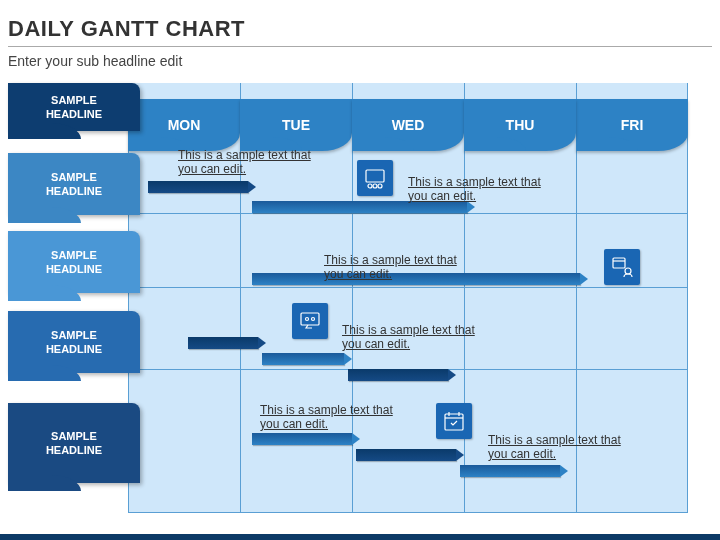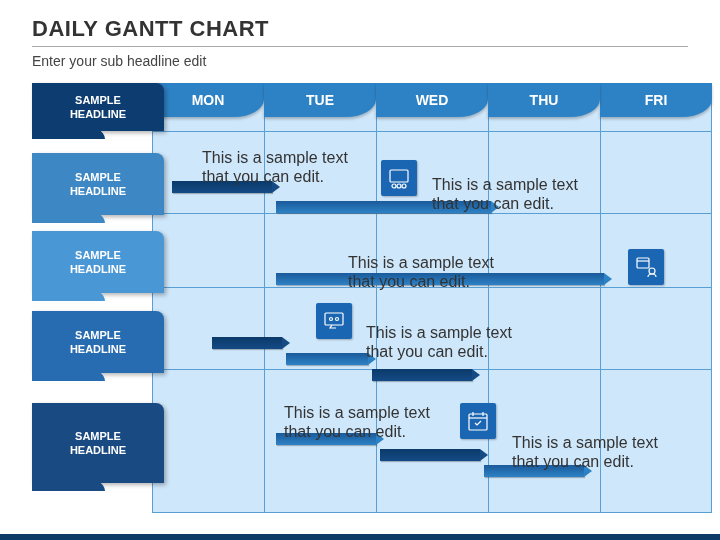--- a/index.html
+++ b/index.html
@@ -1,41 +1,41 @@
 <!DOCTYPE html>
 <html><head>
 <meta charset="utf-8">
 <style>
   * { box-sizing: border-box; margin: 0; padding: 0; }
   body { font-family: Arial, sans-serif; width: 720px; height: 540px; background: #fff; overflow: hidden; }
-  .page { padding: 16px 32px; }
+  .page { padding: 16px 8px; }
   .title { font-size: 22px; font-weight: bold; color: #333; letter-spacing: 0.5px; }
   .divider { border: none; border-top: 1px solid #aaa; margin: 4px 0 6px; }
   .subtitle { font-size: 14px; color: #444; margin-bottom: 14px; }
   .chart { position: relative; width: 680px; height: 430px; }
   .grid { position: absolute; left: 120px; top: 0; width: 560px; height: 430px; background: #cfe7fa; }
   .grid .vline { position: absolute; top: 0; bottom: 0; width: 1px; background: #5a9fd4; }
   .grid .hline { position: absolute; left: 0; right: 0; height: 1px; background: #5a9fd4; }
   
-  .col-head { position: absolute; top: 0; height: 34px; width: 112px; }
+  .col-head { position: absolute; top: 16px; height: 52px; width: 112px; }
   .col-head .fill { position:absolute; inset:0; background: #2d82c5; border-bottom-right-radius: 30px 18px; box-shadow: 0 2px 3px rgba(0,0,0,0.25); }
   .col-head .wave { position:absolute; left:0; bottom:0; width:55%; height:14px; background: #2d82c5; border-top-right-radius: 30px 14px; }
   .col-head span { position:relative; z-index:2; display:flex; align-items:center; justify-content:center; height:100%; color:#fff; font-weight:bold; font-size:14px; }
   
   .row-head { position: absolute; left: 0; width: 132px; height: 62px; }
   .row-head .fill { position:absolute; inset:0; border-top-right-radius: 8px; box-shadow: 2px 2px 4px rgba(0,0,0,0.3); }
   .row-head .wave { position:absolute; left:0; bottom:-8px; width:55%; height:16px; border-top-right-radius: 30px 16px; }
   .row-head span { position:relative; z-index:2; display:flex; align-items:center; justify-content:center; height:100%; color:#fff; font-weight:bold; font-size:11px; line-height:1.3; text-align:center; padding:0 10px; }
   
   .bar { position: absolute; height: 12px; background: linear-gradient(#1a5a9a,#2d82c5); box-shadow: 1px 1px 1px rgba(0,0,0,0.25); }
   .bar::after { content:""; position:absolute; right:-8px; top:0; width:0; height:0; border-left:8px solid #2d82c5; border-top:6px solid transparent; border-bottom:6px solid transparent; }
   .bar.dark { background: linear-gradient(#0a3a6a,#154a85); }
   .bar.dark::after { border-left-color:#154a85; }
   
-  .note { position: absolute; font-size: 16px; color: #333; line-height: 1.2; width: 150px; }
+  .note { position: absolute; font-size: 12px; color: #333; line-height: 1.2; width: 150px; text-decoration: underline; }
   .icon { position: absolute; width: 36px; height: 36px; background: #1a66b3; border-radius: 2px; box-shadow: 1px 1px 2px rgba(0,0,0,0.25); display:flex; align-items:center; justify-content:center; }
   .icon svg { width: 24px; height: 24px; stroke: #fff; fill: none; stroke-width: 1.2; }
   .footer-bar { position:absolute; left:0; bottom:0; width:100%; height:6px; background:#0d3a66; }
 </style>
 </head>
 <body>
 
 <div class="page">
   <div class="title">DAILY GANTT CHART</div>
   <hr class="divider">

